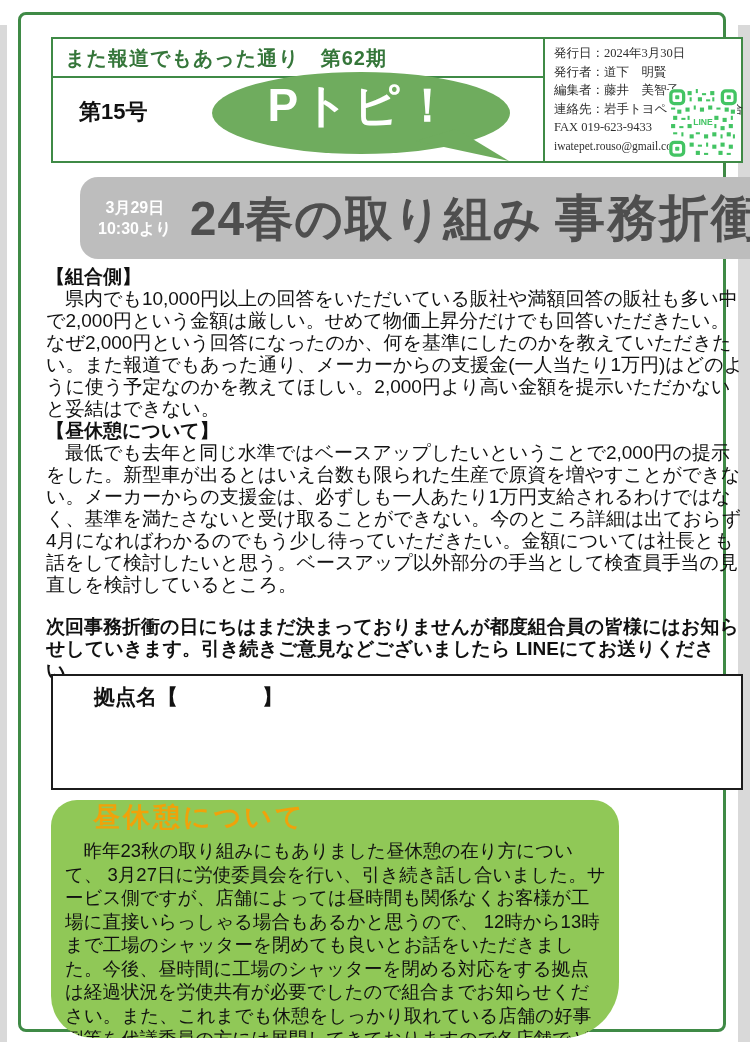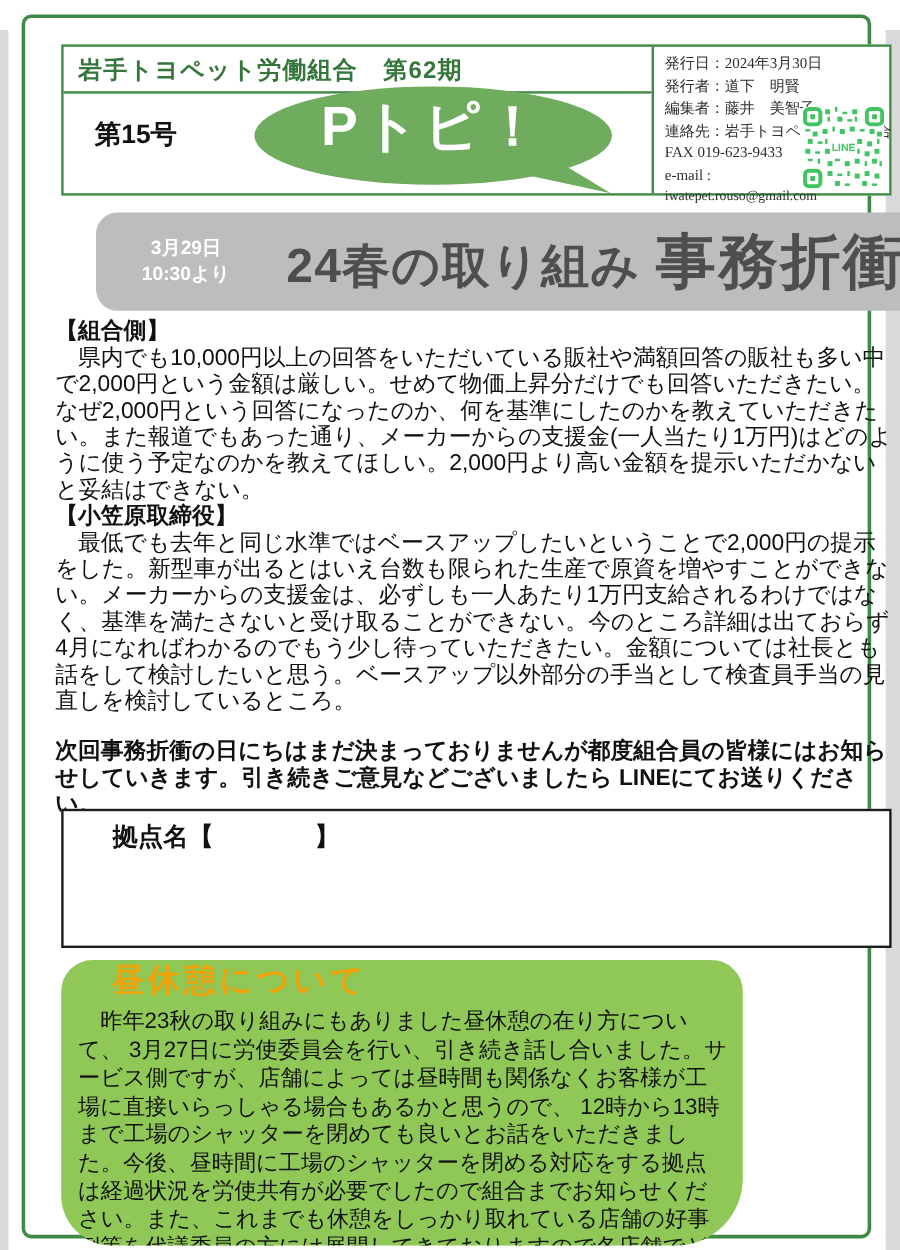--- a/index.html
+++ b/index.html
@@ -53,21 +53,21 @@
   
   .banner {
     position:absolute; left:27px; top:162px; width:695px; height:82px;
     background:#bdbdbd; border-radius:18px; display:flex; align-items:center;margin-left:32px;
   }
   .banner-date {
     width:150px; text-align:center; color:#ffffff; font-weight:bold;
     font-size:16px; line-height:21px;
   }
   .banner-title { flex:1; text-align:center; color:#4e4e4e; white-space:nowrap; padding-right:12px; }
-  .banner-title .part1 { font-size:40px; font-weight:bold; letter-spacing:1px; }
+  .banner-title .part1 { font-size:48px; font-weight:bold; letter-spacing:1px; }
   .banner-title .part2 { font-size:50px; font-weight:bold; letter-spacing:2px; margin-left:8px; }
 
   
   .article {
     position:absolute; left:25px; top:251px; width:699px;
     font-size:19px; line-height:22px; color:#111;
   }
   .article .heading { font-weight:bold; }
   .article .para { white-space:pre-line; }
   .article .notice { margin-top:20px; font-weight:bold; white-space:pre-line; }
@@ -96,37 +96,36 @@
 </head>
 <body>
 
 <div class="photo-edge left"></div>
 <div class="photo-edge right"></div>
 
 <div class="page-frame">
 
   <div class="header-box">
     <div class="header-left">
-      <div class="union-title">岩手トヨペット労働組合　第62期</div>
+      <div class="union-title">また報道でもあった通り　第62期</div>
       <div class="issue-number">第15号</div>
       <div class="bubble-wrap">
         <svg width="320" height="92" viewBox="0 0 320 92">
           <ellipse cx="150" cy="42" rx="149" ry="41" fill="#6fac5e"></ellipse>
           <polygon points="205,70 298,90 245,58" fill="#6fac5e"></polygon>
         </svg>
         <div class="bubble-text">Pトピ！</div>
       </div>
     </div>
     <div class="info-box">
       <div class="line">発行日：2024年3月30日</div>
       <div class="line">発行者：道下　明賢</div>
       <div class="line">編集者：藤井　美智子</div>
       <div class="line">連絡先：岩手トヨペット労働組合</div>
       <div class="line">FAX 019-623-9433</div>
-      <div class="line">e-mail :</div>
       <div class="line email-line">iwatepet.rouso@gmail.com</div>
       <svg class="qr" viewBox="0 0 33 33">
         <rect x="0" y="0" width="33" height="33" fill="#ffffff"></rect>
         <g fill="#43c463">
           <rect x="9" y="1" width="2" height="2"></rect>
             <rect x="13" y="0" width="1" height="2"></rect>
           <rect x="16" y="2" width="2" height="1"></rect>
             <rect x="20" y="1" width="2" height="2"></rect>
           <rect x="10" y="4" width="1" height="2"></rect>
             <rect x="14" y="4" width="2" height="2"></rect>
@@ -195,21 +194,21 @@
     <div class="banner-title">
       <span class="part1">24春の取り組み</span>
       <span class="part2">事務折衝</span>
     </div>
   </div>
 
   <div class="article">
     <div class="heading">【組合側】</div>
     <div class="para">　県内でも10,000円以上の回答をいただいている販社や満額回答の販社も多い中で2,000円という金額は厳しい。せめて物価上昇分だけでも回答いただきたい。
 なぜ2,000円という回答になったのか、何を基準にしたのかを教えていただきたい。また報道でもあった通り、メーカーからの支援金(一人当たり1万円)はどのように使う予定なのかを教えてほしい。2,000円より高い金額を提示いただかないと妥結はできない。</div>
-    <div class="heading">【小笠原取締役】</div>
+    <div class="heading">【昼休憩について】</div>
     <div class="para">　最低でも去年と同じ水準ではベースアップしたいということで2,000円の提示をした。新型車が出るとはいえ台数も限られた生産で原資を増やすことができない。メーカーからの支援金は、必ずしも一人あたり1万円支給されるわけではなく、基準を満たさないと受け取ることができない。今のところ詳細は出ておらず4月になればわかるのでもう少し待っていただきたい。金額については社長とも話をして検討したいと思う。ベースアップ以外部分の手当として検査員手当の見直しを検討しているところ。</div>
     <div class="notice">次回事務折衝の日にちはまだ決まっておりませんが都度組合員の皆様にはお知らせしていきます。引き続きご意見などございましたら LINEにてお送りください。</div>
   </div>
 
   <div class="branch-box">
     <div class="branch-label">拠点名【　　　　】</div>
   </div>
 
   <div class="lunch-box">
     <div class="lunch-title">昼休憩について</div>

